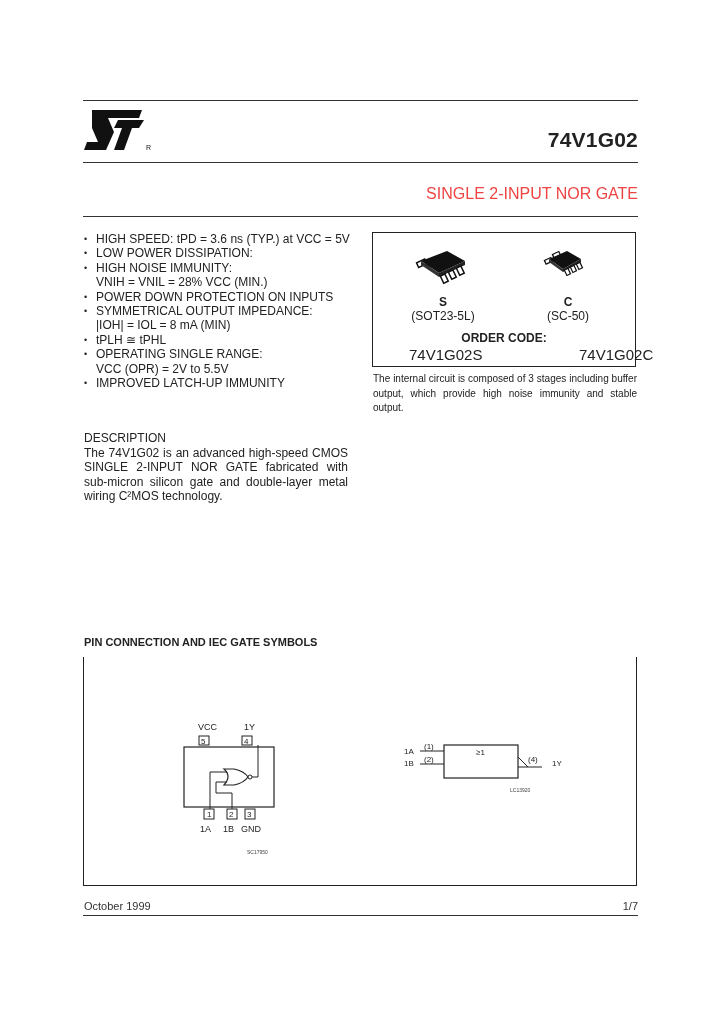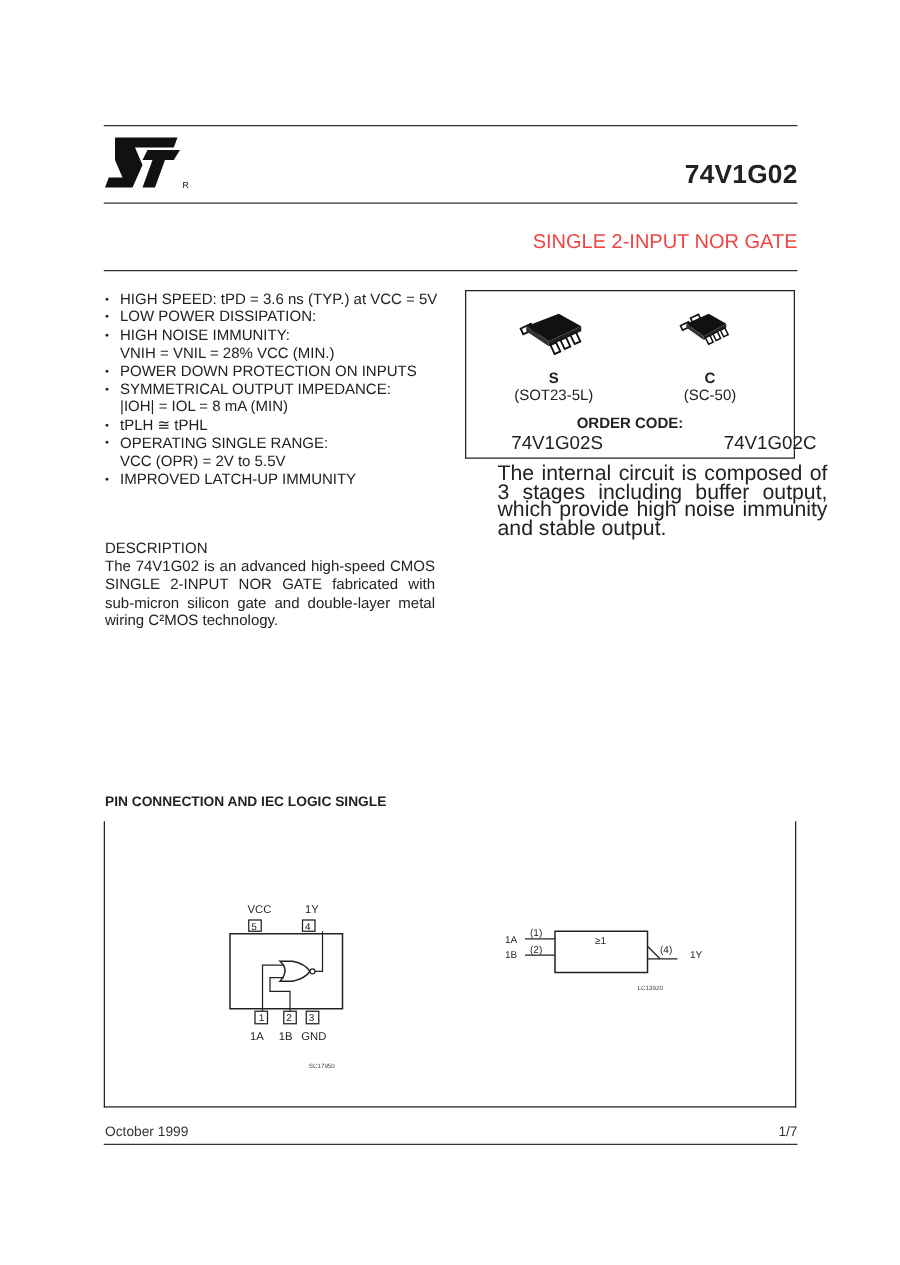--- a/index.html
+++ b/index.html
@@ -13,21 +13,21 @@
   .feat { position:relative; padding-left:12px; }
   .feat .bullet { position:absolute; left:0; top:0; font-size:9px; }
   .feat .main, .feat .sub { display:block; }
   .desc { left:84px; top:431px; width:264px; font-size:12px; line-height:14.6px; text-align:justify; }
   .desc-h { font-weight:normal; display:block; }
   .pkgbox { left:372px; top:232px; width:264px; height:135px; border:1px solid #222; box-sizing:border-box; }
   .pkg { position:absolute; text-align:center; font-size:12px; line-height:14px; }
   .pkg .letter { font-weight:bold; display:block; }
   .order-h { position:absolute; left:0; right:0; top:98px; text-align:center; font-weight:bold; font-size:12px; }
   .order-c { position:absolute; top:113px; font-size:15px; }
-  .rtext { left:373px; top:372px; width:264px; font-size:17px; line-height:14.6px; text-align:justify;margin-left:25px; }
+  .rtext { left:373px; top:372px; width:264px; font-size:10px; line-height:14.6px; text-align:justify; }
   .rtext p { margin:0 0 2px 0; }
   .sec-h { left:84px; top:636px; font-size:11px; font-weight:bold; }
   .frame { left:83px; top:657px; width:554px; height:229px; border-left:1px solid #222; border-right:1px solid #222; border-bottom:1px solid #222; box-sizing:border-box; }
   .footer-l { left:84px; top:900px; font-size:11px; color:#333; }
   .footer-r { right:82px; top:900px; font-size:11px; color:#333; }
   svg text { font-family:"Liberation Sans", sans-serif; }
 </style>
 </head>
 <body>
 
@@ -127,21 +127,21 @@
   </div>
   <div class="order-h">ORDER CODE:</div>
   <div class="order-c" style="left:36px;">74V1G02S</div>
   <div class="order-c" style="left:169px;margin-left:37px;">74V1G02C</div>
 </div>
 
 <div class="abs rtext">
   <p>The internal circuit is composed of 3 stages including buffer output, which provide high noise immunity and stable output.</p>
 </div>
 
-<div class="abs sec-h">PIN CONNECTION AND IEC LOGIC SINGLE</div>
+<div class="abs sec-h">PIN CONNECTION AND IEC GATE SYMBOLS</div>
 <div class="abs frame"></div>
 
 <div class="abs" style="left:180px; top:720px;">
   <svg width="110" height="140" viewBox="0 0 110 140">
     <text x="18" y="10" font-size="9" fill="#222">VCC</text>
     <text x="64" y="10" font-size="9" fill="#222">1Y</text>
     <rect x="19" y="16" width="10" height="9" fill="#fff" stroke="#222"></rect>
     <text x="21" y="24" font-size="8" fill="#222">5</text>
     <rect x="62" y="16" width="10" height="9" fill="#fff" stroke="#222"></rect>
     <text x="64" y="24" font-size="8" fill="#222">4</text>

